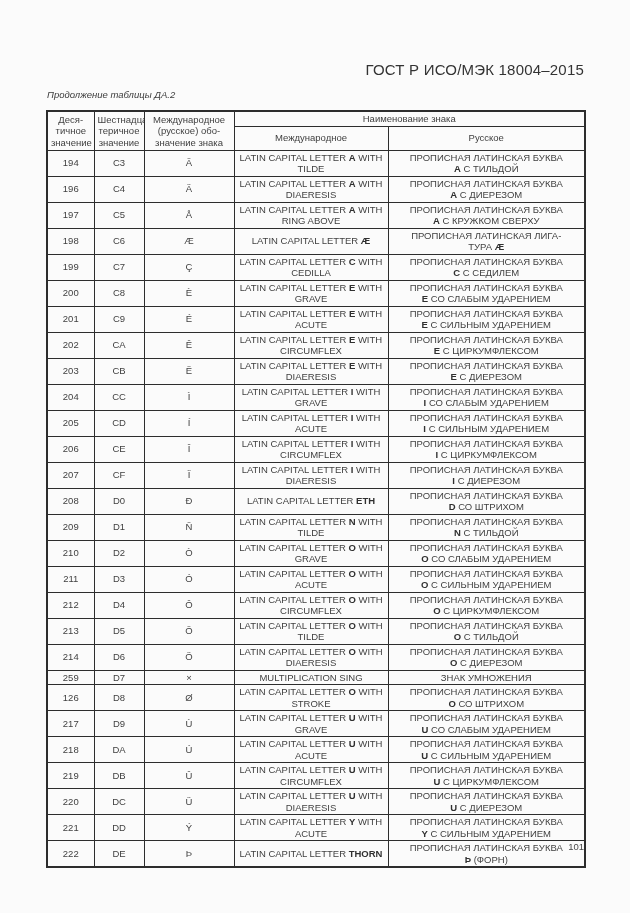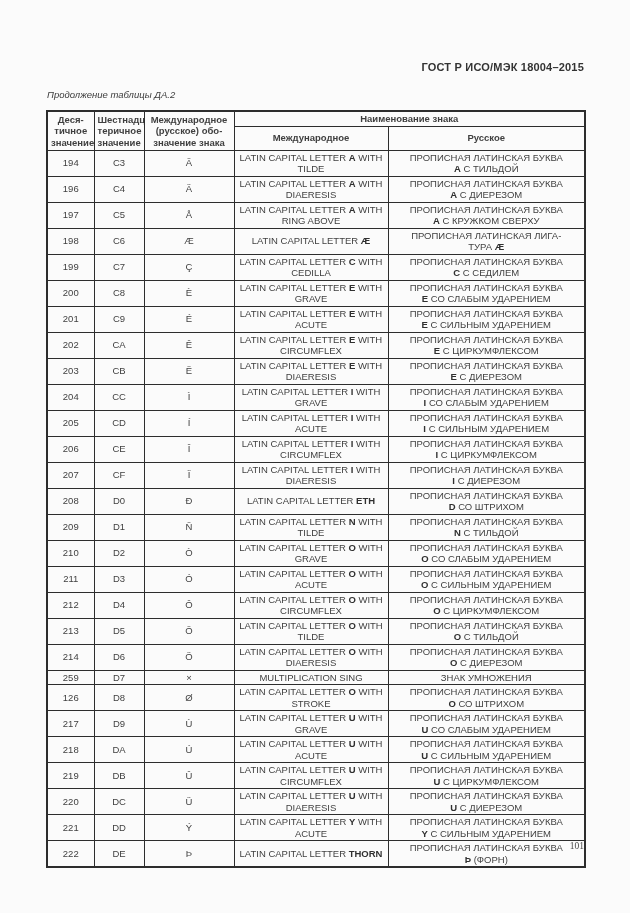--- a/index.html
+++ b/index.html
@@ -4,52 +4,52 @@
 <style>
   html,body{margin:0;padding:0}
   body{
     width:630px;height:913px;position:relative;
     background:#fbfbfb;
     font-family:"Liberation Sans",sans-serif;
     color:#3f3f3f;
   }
   .gost-header{
     position:absolute;top:61px;right:46px;
-    font-size:11px;font-weight:bold;color:#333;
+    font-size:15px;font-weight:normal;color:#333;
     letter-spacing:.2px;
   }
   .table-caption{
     position:absolute;top:89px;left:47px;
     font-size:9.5px;font-style:italic;color:#3c3c3c;text-align:center;
   }
   table.chartbl{
     position:absolute;left:46px;top:110px;width:538px;
     border-collapse:collapse;table-layout:fixed;
     font-size:9.5px;line-height:11.5px;color:#3f3f3f;
     border:2px solid #2d2d2d;
   }
   .chartbl th,.chartbl td{
     border:1px solid #2d2d2d;
     padding:1px 3px;
     vertical-align:middle;
     overflow:hidden;
   }
   .chartbl th{
-    font-weight:bold;text-align:center;white-space:pre-line;margin-left:8px;
+    font-weight:normal;text-align:center;white-space:pre-line;margin-left:8px;
   }
   .chartbl td.c{text-align:center}
   .chartbl td.name{white-space:pre-line;text-align:center;padding:1px 4px}
   .chartbl tr.row{height:25px}
   .chartbl tr.single{height:13px}
   .chartbl tr.h1{height:14px}
   .chartbl tr.h2{height:24px}
   .chartbl b{font-weight:bold;color:#303030}
   .page-number{
     position:absolute;top:841px;right:46px;
-    font-size:9.5px;color:#4a4a4a;font-family:Liberation Serif, serif;
+    font-size:9.5px;color:#4a4a4a;
   }
 </style>
 </head>
 <body>
 
 <div class="gost-header">ГОСТ Р ИСО/МЭК 18004–2015</div>
 
 <div class="table-caption">Продолжение таблицы ДА.2</div>
 
 <table class="chartbl">

